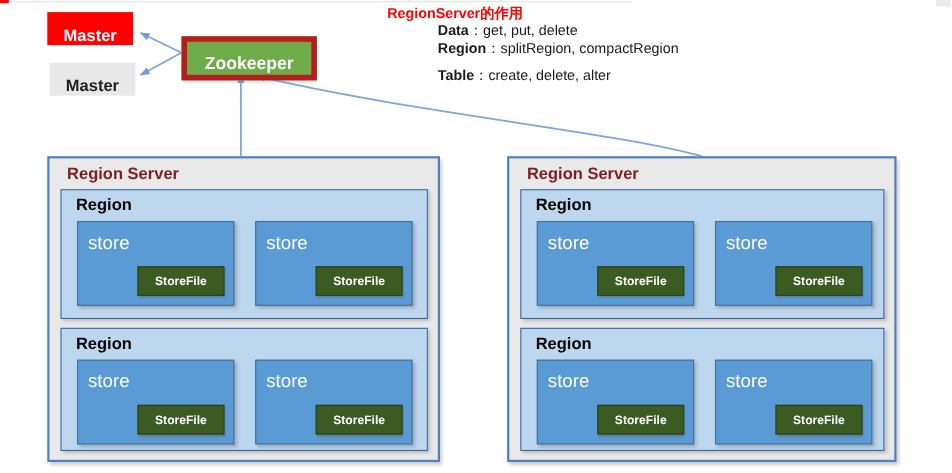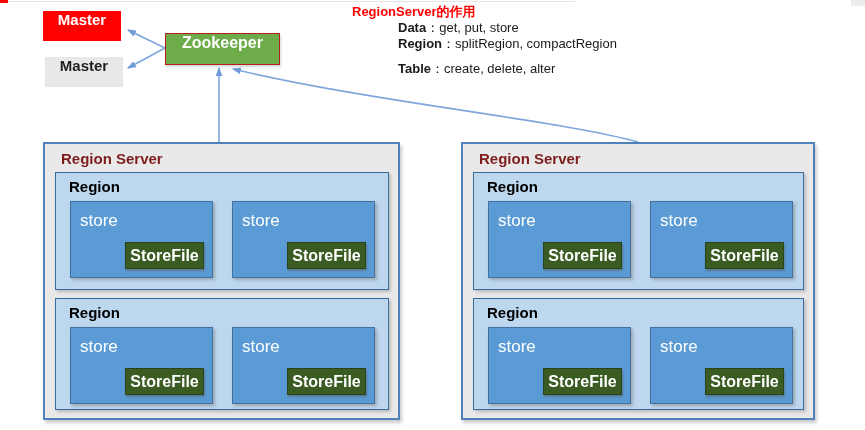--- a/index.html
+++ b/index.html
@@ -8,26 +8,26 @@
 
   
   .top-line{position:absolute;left:0;top:1px;width:575px;height:1px;background:#e4e4e4;}
   .corner-mark{position:absolute;left:0;top:0;width:8px;height:3px;background:#ff0000;}
   .tr-patch{position:absolute;left:851px;top:0;width:14px;height:6px;background:#ececec;}
 
   
   .arrows{position:absolute;left:0;top:0;width:865px;height:430px;z-index:1;pointer-events:none;}
 
   
-  .box-label{display:flex;align-items:flex-start;justify-content:center;font-weight:bold;}
+  .box-label{display:flex;align-items:flex-end;justify-content:center;font-weight:bold;}
   .master{position:absolute;width:78px;height:30px;font-size:15px;z-index:2;}
   .master.red{left:43px;top:11px;background:#ff0000;color:#ffffff;}
   .master.gray{left:45px;top:57px;background:#e8e8e8;color:#1f1f1f;}
   .zookeeper{position:absolute;left:165px;top:33px;width:113px;height:30px;background:#6eac49;
-             border:1px solid #b91c1c;color:#ffffff;font-size:16px;z-index:2;
+             border:5px solid #b91c1c;color:#ffffff;font-size:16px;z-index:2;
              box-shadow:1px 2px 2px rgba(130,130,130,0.3);}
 
   
   .notes{position:absolute;left:352px;top:4px;z-index:2;font-size:13px;line-height:16px;color:#1a1a1a;white-space:nowrap;}
   .note-group + .note-group{margin-top:9px;}
   .note-title{color:#ff0000;font-weight:bold;}
   .note-line b{font-weight:bold;margin-left:46px;}
 
   
   .region-server{position:absolute;top:142px;height:278px;background:#e9e9e9;
@@ -42,21 +42,21 @@
   .region.a{top:28px;height:118px;}
   .region.b{top:154px;height:112px;}
   .region-label{position:absolute;left:13px;top:5px;font-size:15px;font-weight:bold;color:#000000;}
 
   .store{position:absolute;top:28px;width:143px;height:77px;background:#5b9bd5;
          border:1.5px solid #41719c;box-sizing:border-box;box-shadow:2px 2px 3px rgba(110,110,110,0.45);}
   .store.s1{left:14px;}
   .store.s2{left:176px;}
   .store-label{position:absolute;left:9px;top:9px;font-size:17px;font-weight:normal;color:#ffffff;}
   .storefile{position:absolute;right:8px;bottom:8px;width:79px;height:27px;background:#3a5b22;
-             border:1px solid #2b431a;box-sizing:border-box;color:#ffffff;font-size:16px;font-weight:bold;
+             border:1px solid #2b431a;box-sizing:border-box;color:#ffffff;font-size:11px;font-weight:bold;
              display:flex;align-items:center;justify-content:center;box-shadow:1px 2px 2px rgba(90,90,90,0.5);}
 </style>
 </head>
 <body>
 
 <div class="canvas">
 
   <div class="top-line"></div>
   <div class="corner-mark"></div>
   <div class="tr-patch"></div>
@@ -79,21 +79,21 @@
   <div class="master gray box-label">
     <span>Master</span>
   </div>
   <div class="zookeeper box-label">
     <span>Zookeeper</span>
   </div>
 
   <div class="notes">
     <div class="note-group">
       <div class="note-title">RegionServer的作用</div>
-      <div class="note-line"><b>Data</b><span>：get, put, store</span></div>
+      <div class="note-line"><b>Data</b><span>：get, put, delete</span></div>
       <div class="note-line"><b>Region</b><span>：splitRegion, compactRegion</span></div>
     </div>
     <div class="note-group">
       <div class="note-line"><b>Table</b><span>：create, delete, alter</span></div>
     </div>
   </div>
 
   <div class="region-server left">
     <div class="rs-label">Region Server</div>
 

